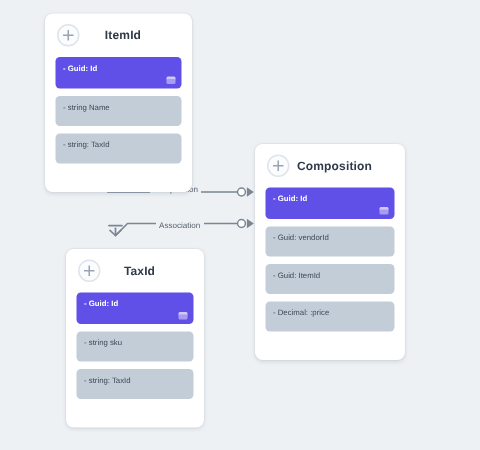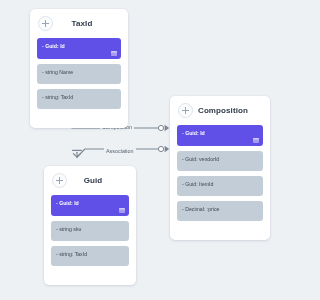--- a/index.html
+++ b/index.html
@@ -168,21 +168,21 @@
       <use href="#marker-one" x="161" y="149"></use>
     </g>
   </svg>
 
   <div class="conn-label" id="label-composition">Composition</div>
   <div class="conn-label" id="label-association">Association</div>
 
   <div class="card" id="card-vendor">
     <div class="card-header">
       <div class="plus-btn"></div>
-      <div class="card-title">TaxId</div>
+      <div class="card-title">ItemId</div>
     </div>
     <div class="field pk">
       <span class="field-label">- Guid: Id</span>
       <span class="key-icon"></span>
     </div>
     <div class="field">
       <span class="field-label">- string Name</span>
     </div>
     <div class="field">
       <span class="field-label">- string: TaxId</span>
@@ -205,21 +205,21 @@
       <span class="field-label">- Guid: ItemId</span>
     </div>
     <div class="field">
       <span class="field-label">- Decimal: :price</span>
     </div>
   </div>
 
   <div class="card" id="card-item">
     <div class="card-header">
       <div class="plus-btn"></div>
-      <div class="card-title">Guid</div>
+      <div class="card-title">TaxId</div>
     </div>
     <div class="field pk">
       <span class="field-label">- Guid: Id</span>
       <span class="key-icon"></span>
     </div>
     <div class="field">
       <span class="field-label">- string sku</span>
     </div>
     <div class="field">
       <span class="field-label">- string: TaxId</span>

